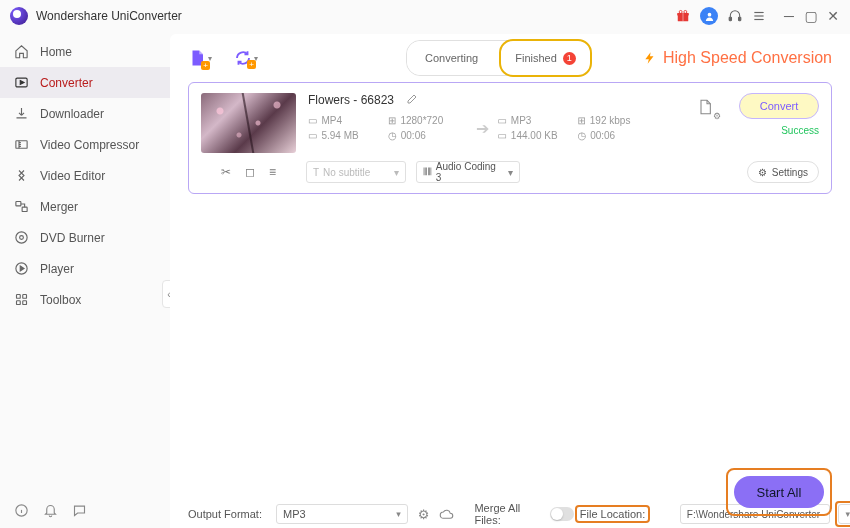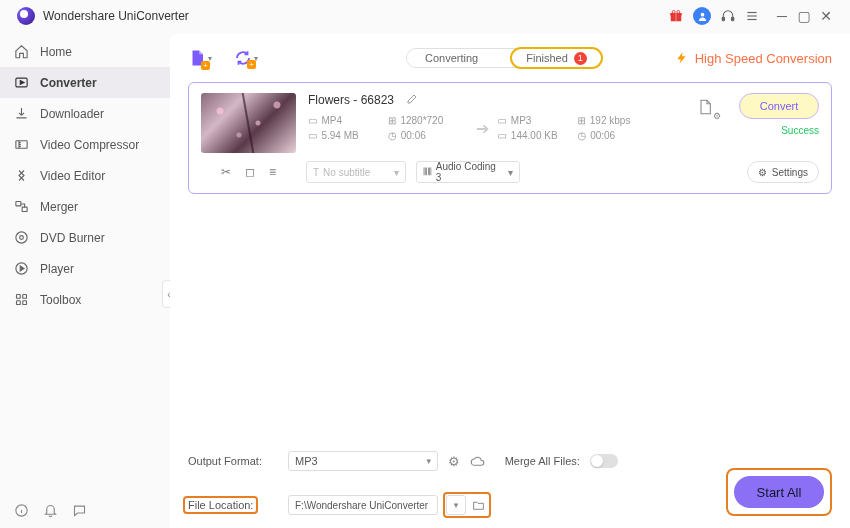--- a/index.html
+++ b/index.html
@@ -1,53 +1,53 @@
 <!DOCTYPE html>
 <html><head>
 <meta charset="utf-8">
 <style>
 * { box-sizing: border-box; margin: 0; padding: 0; font-family: -apple-system, BlinkMacSystemFont, "Segoe UI", Arial, sans-serif; }
 body { width: 850px; height: 528px; background: #fafafa; overflow: hidden; position: relative; }
 
-.titlebar { height: 32px; display: flex; align-items: center; padding: 0 17px; background: #fafafa; }
+.titlebar { height: 32px; display: flex; align-items: center; padding: 0 10px; background: #fafafa; }
 .titlebar .logo { width: 18px; height: 18px; border-radius: 50%; background: radial-gradient(circle at 30% 30%, #7c5cff, #3a1a8a); position: relative; margin-right: 8px; }
 .titlebar .logo::after { content: ""; position: absolute; width: 8px; height: 8px; background: #fff; border-radius: 50%; top: 3px; left: 3px; }
 .titlebar .title { font-size: 12px; color: #333; flex: 1; }
 .titlebar .right { display: flex; align-items: center; gap: 10px; }
 .titlebar .gift { color: #e53935; font-size: 13px; }
 .titlebar .avatar { width: 18px; height: 18px; border-radius: 50%; background: #3b82f6; color: #fff; display: flex; align-items: center; justify-content: center; font-size: 10px; }
 .titlebar .sys { color: #666; font-size: 13px; }
 .titlebar .wincontrols { display: flex; gap: 8px; margin-left: 6px; }
 .titlebar .wincontrols span { color: #666; font-size: 14px; cursor: pointer; width: 14px; text-align: center; }
 
 .main { display: flex; height: 496px; }
 
 .sidebar { width: 170px; background: #fafafa; padding-top: 4px; display: flex; flex-direction: column; }
 .sidebar-items { flex: 1; }
 .side-item { display: flex; align-items: center; height: 31px; padding: 0 14px; gap: 10px; font-size: 12px; color: #555; cursor: pointer; }
-.side-item.active { background: #edebf0; color: #404040; font-weight: 700; align-items: center; }
+.side-item.active { background: #edebf0; color: #b91c1c; font-weight: 400; align-items: center; }
 .side-item .ico { width: 16px; text-align: center; color: #666; font-size: 13px; position: relative; }
 .side-item.active .ico { color: #333; }
 .side-item .dot { width: 4px; height: 4px; background: #f44336; border-radius: 50%; position: absolute; top: -1px; right: -2px; }
 .collapse-handle { position: absolute; left: 162px; top: 280px; width: 14px; height: 28px; background: #fff; border: 1px solid #e5e5e5; border-radius: 4px; display: flex; align-items: center; justify-content: center; color: #888; font-size: 10px; cursor: pointer; }
 .sidebar-footer { display: flex; gap: 14px; padding: 0 14px 10px; color: #888; font-size: 14px; }
 .sidebar-footer span { cursor: pointer; }
 
 .content { flex: 1; background: #fff; border-radius: 6px 0 0 0; margin-top: 2px; display: flex; flex-direction: column; position: relative; }
 
 .topbar { height: 48px; display: flex; align-items: center; padding: 0 18px; gap: 8px; }
 .addbtn { display: flex; align-items: center; gap: 2px; cursor: pointer; }
 .addbtn .ficon { color: #7c5cff; font-size: 18px; position: relative; }
 .addbtn .plus { position: absolute; bottom: -2px; right: -4px; background: #ff9800; color: #fff; font-size: 8px; width: 9px; height: 9px; border-radius: 2px; display: flex; align-items: center; justify-content: center; }
 .addbtn .chev { color: #888; font-size: 8px; }
-.tabs { display: flex; gap: 16px; border: 1px solid #e0e0e0; border-radius: 14px; overflow: visible; height: 20px; margin-left: 140px; }
+.tabs { display: flex; gap: 5px; border: 1px solid #e0e0e0; border-radius: 14px; overflow: visible; height: 36px; margin-left: 140px; }
 .tab { padding: 0 18px; font-size: 11px; color: #666; display: flex; align-items: center; gap: 6px; cursor: pointer; background: #fff; border-radius: 14px; }
 .tab.finished { border: 2px solid #eab308; border-radius: 14px; margin: -2px; padding: 0 14px; z-index: 1; }
 .tab .badge { background: #f44336; color: #fff; font-size: 9px; width: 13px; height: 13px; border-radius: 50%; display: flex; align-items: center; justify-content: center; }
-.speed { margin-left: auto; display: flex; align-items: center; gap: 6px; font-size: 13px; color: #ff7043; cursor: pointer; }
+.speed { margin-left: auto; display: flex; align-items: center; gap: 6px; font-size: 16px; color: #ff7043; cursor: pointer; }
 .speed .bolt { color: #ff9800; }
 
 .filecard { margin: 0 18px; border: 1px solid #b9a7f5; border-radius: 6px; padding: 10px 12px; }
 .filerow { display: flex; align-items: flex-start; gap: 12px; }
 .thumb { width: 95px; height: 60px; background: linear-gradient(135deg, #8a6a7a 0%, #d4b8c8 30%, #5a3a4a 60%, #e8d0d8 100%); border-radius: 3px; position: relative; overflow: hidden; }
 .thumb::before { content: ""; position: absolute; inset: 0; background-image: radial-gradient(circle at 20% 30%, rgba(255,200,220,0.7) 3px, transparent 4px), radial-gradient(circle at 60% 50%, rgba(255,200,220,0.6) 2px, transparent 3px), radial-gradient(circle at 80% 20%, rgba(255,200,220,0.6) 3px, transparent 4px), radial-gradient(circle at 40% 70%, rgba(255,200,220,0.5) 2px, transparent 3px), linear-gradient(80deg, transparent 48%, rgba(40,20,30,0.6) 49%, rgba(40,20,30,0.6) 50%, transparent 51%); }
 .fileinfo { flex: 1; }
 .fname { display: flex; align-items: flex-start; gap: 12px; font-size: 12px; color: #333; margin-bottom: 8px; }
 .fname .edit { color: #999; cursor: pointer; }
 .meta { display: flex; align-items: center; gap: 0; font-size: 10px; color: #999; }
@@ -62,21 +62,21 @@
 
 .filerow2 { display: flex; align-items: center; gap: 10px; margin-top: 8px; }
 .toolicons { display: flex; gap: 14px; width: 95px; justify-content: center; color: #777; font-size: 12px; }
 .toolicons span { cursor: pointer; }
 .subtitle-sel { display: flex; align-items: center; height: 22px; border: 1px solid #e0e0e0; border-radius: 3px; padding: 0 6px; font-size: 10px; color: #bbb; gap: 4px; cursor: pointer; width: 100px; }
 .subtitle-sel .chev { margin-left: auto; }
 .audio-sel { display: flex; align-items: center; height: 22px; border: 1px solid #e0e0e0; border-radius: 3px; padding: 0 6px; font-size: 10px; color: #555; gap: 4px; cursor: pointer; width: 104px; }
 .audio-sel .chev { margin-left: auto; color: #888; }
 .settings-btn { margin-left: auto; display: flex; align-items: center; height: 22px; border: 1px solid #e0e0e0; border-radius: 11px; padding: 0 10px; font-size: 10px; color: #555; gap: 5px; cursor: pointer; }
 
-.bottombar { position: absolute; bottom: 0; left: 0; right: 0; padding: 6px 18px 13px; display: flex; flex-direction: column; gap: 24px; font-size: 11px; color: #555; }
+.bottombar { position: absolute; bottom: 0; left: 0; right: 0; padding: 6px 18px 2px; display: flex; flex-direction: row; gap: 6px; font-size: 11px; color: #555; }
 .brow { display: flex; align-items: center; gap: 10px; }
 .brow .lbl { width: 90px; }
 .format-sel { width: 150px; height: 20px; border: 1px solid #ddd; border-radius: 3px; display: flex; align-items: center; padding: 0 6px; font-size: 11px; cursor: pointer; }
 .format-sel .chev { margin-left: auto; color: #888; font-size: 9px; }
 .smallicon { color: #888; font-size: 13px; cursor: pointer; }
 .merge-toggle { width: 28px; height: 14px; background: #e0e0e0; border-radius: 7px; position: relative; cursor: pointer; }
 .merge-toggle::after { content: ""; width: 12px; height: 12px; background: #fff; border-radius: 50%; position: absolute; top: 1px; left: 1px; box-shadow: 0 1px 2px rgba(0,0,0,0.2); }
 .loc-sel { width: 150px; height: 20px; border: 1px solid #ddd; border-radius: 3px; display: flex; align-items: center; padding: 0 6px; font-size: 10px; cursor: pointer; }
 .loc-chev { width: 20px; height: 20px; border: 1px solid #ddd; border-radius: 3px; display: flex; align-items: center; justify-content: center; color: #888; font-size: 9px; cursor: pointer; }
 .loc-folder { width: 20px; height: 20px; display: flex; align-items: center; justify-content: center; color: #888; font-size: 12px; cursor: pointer; }

